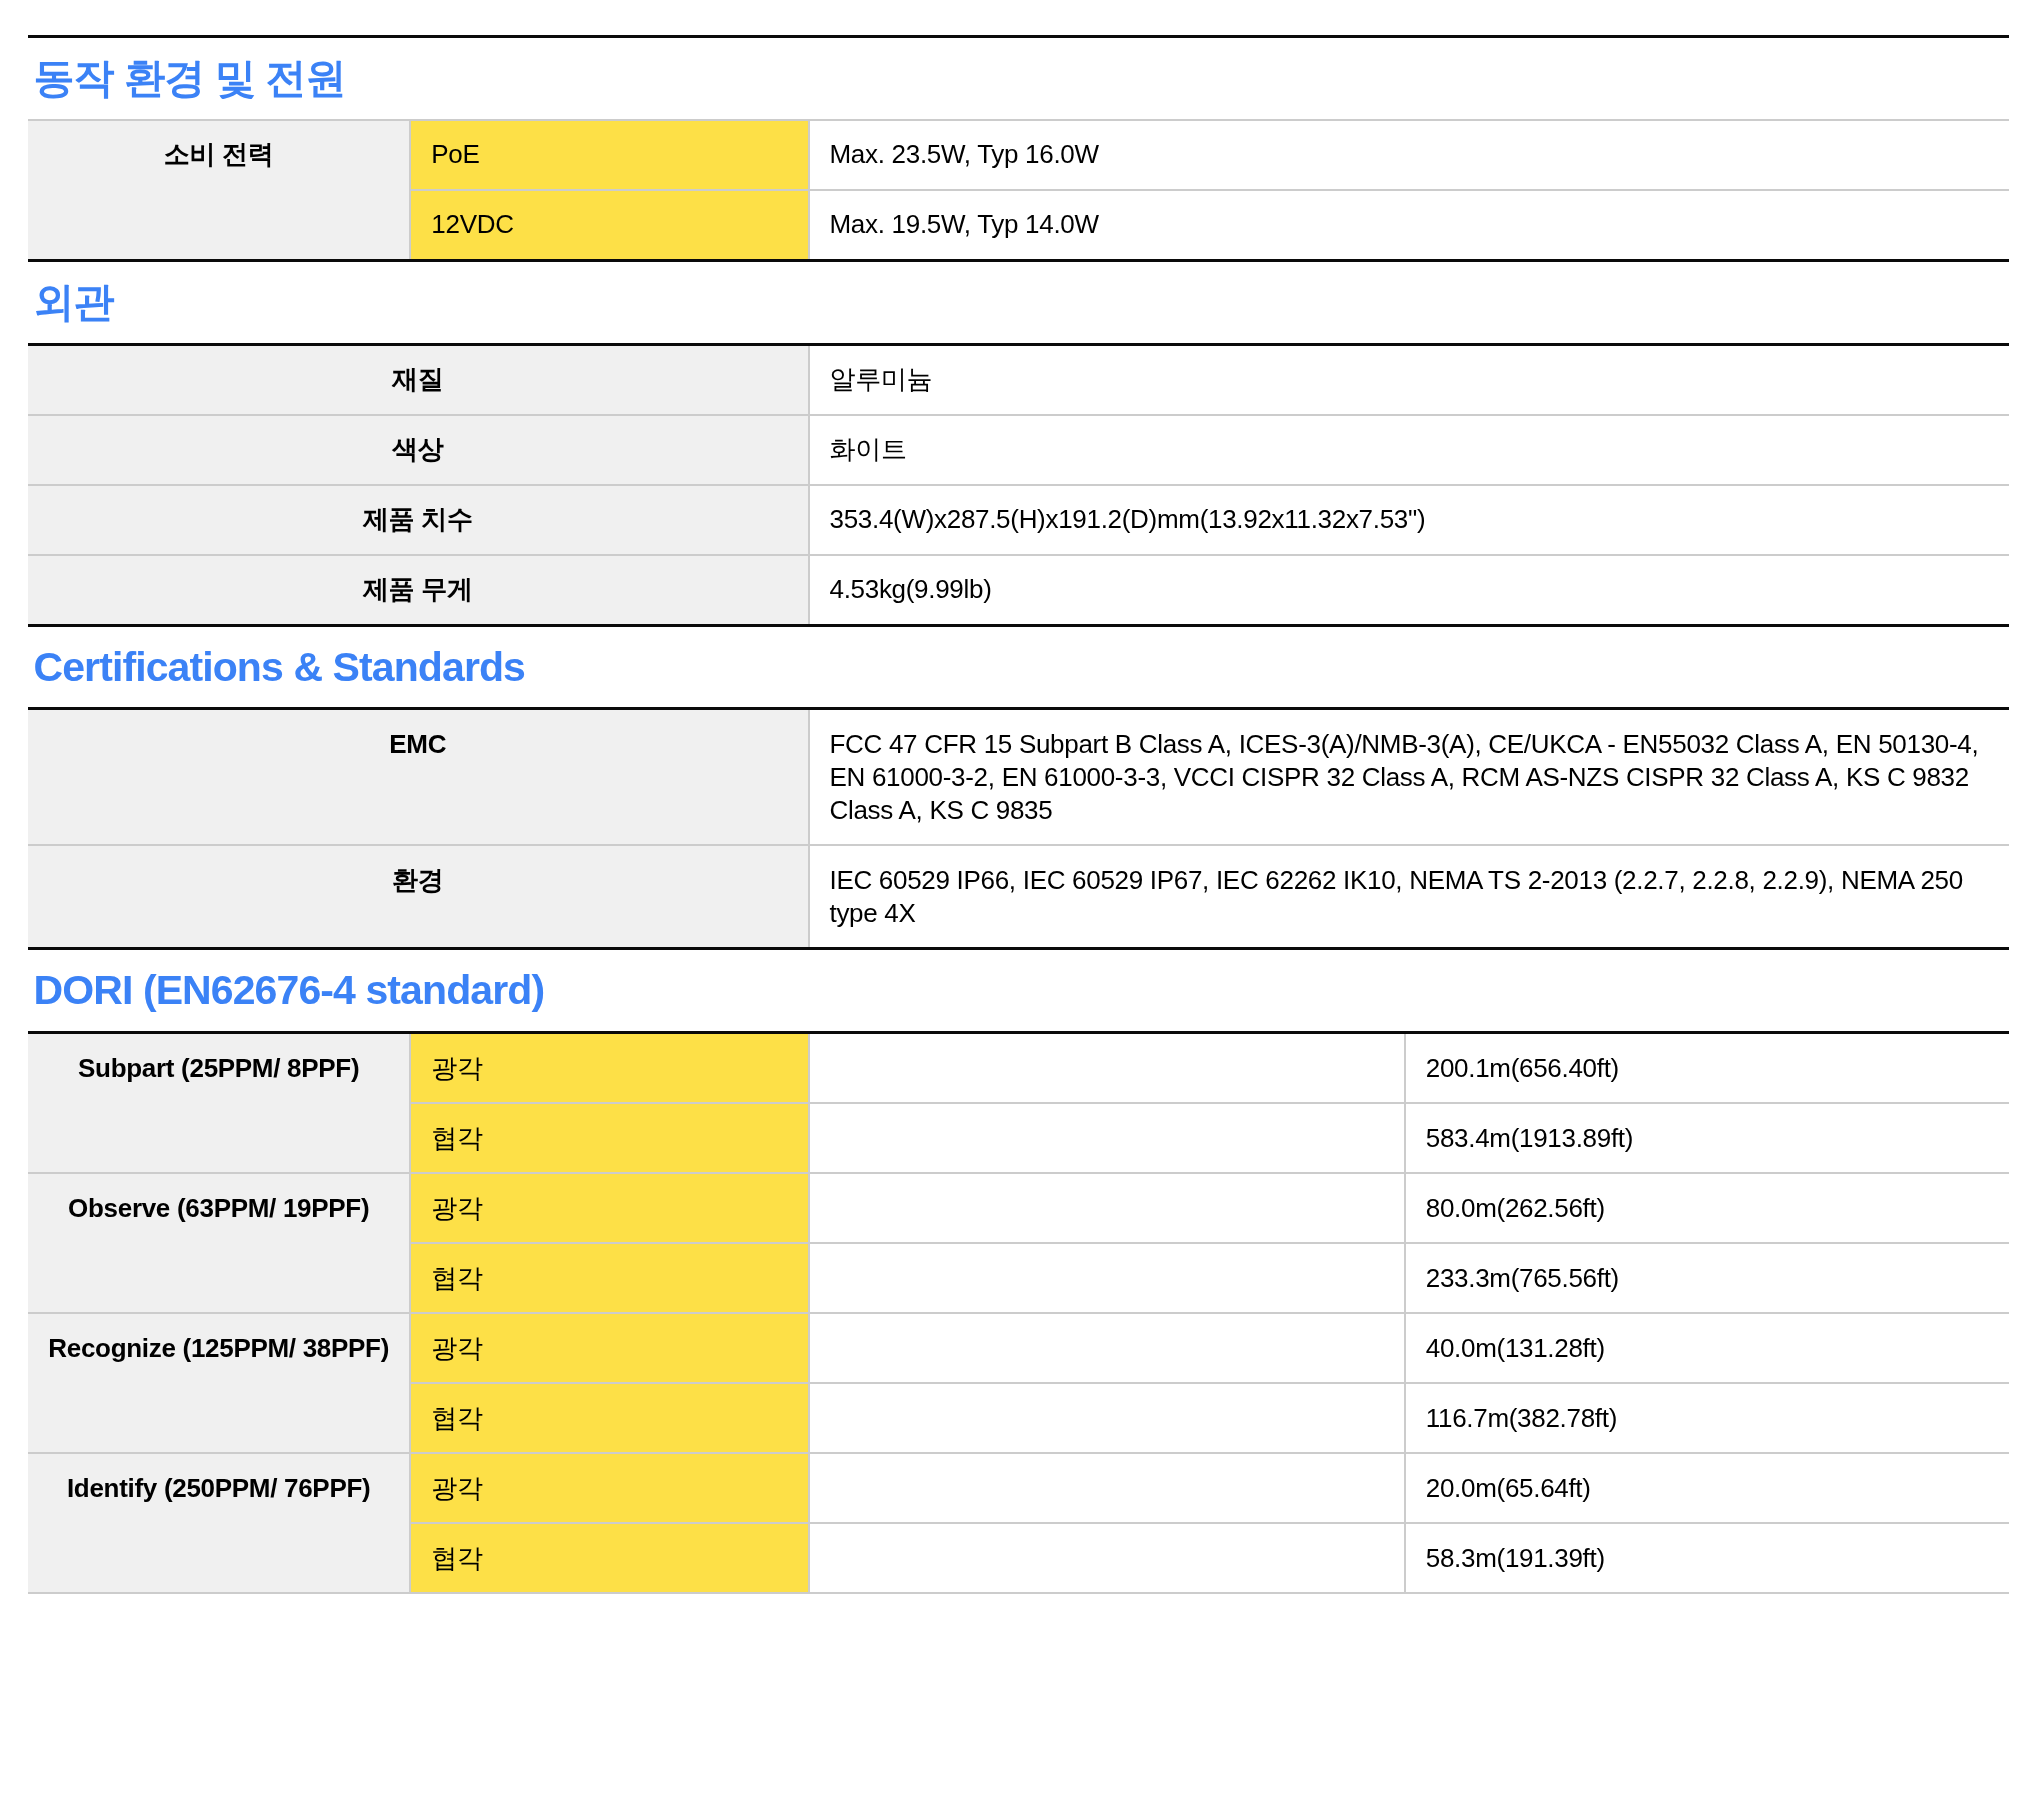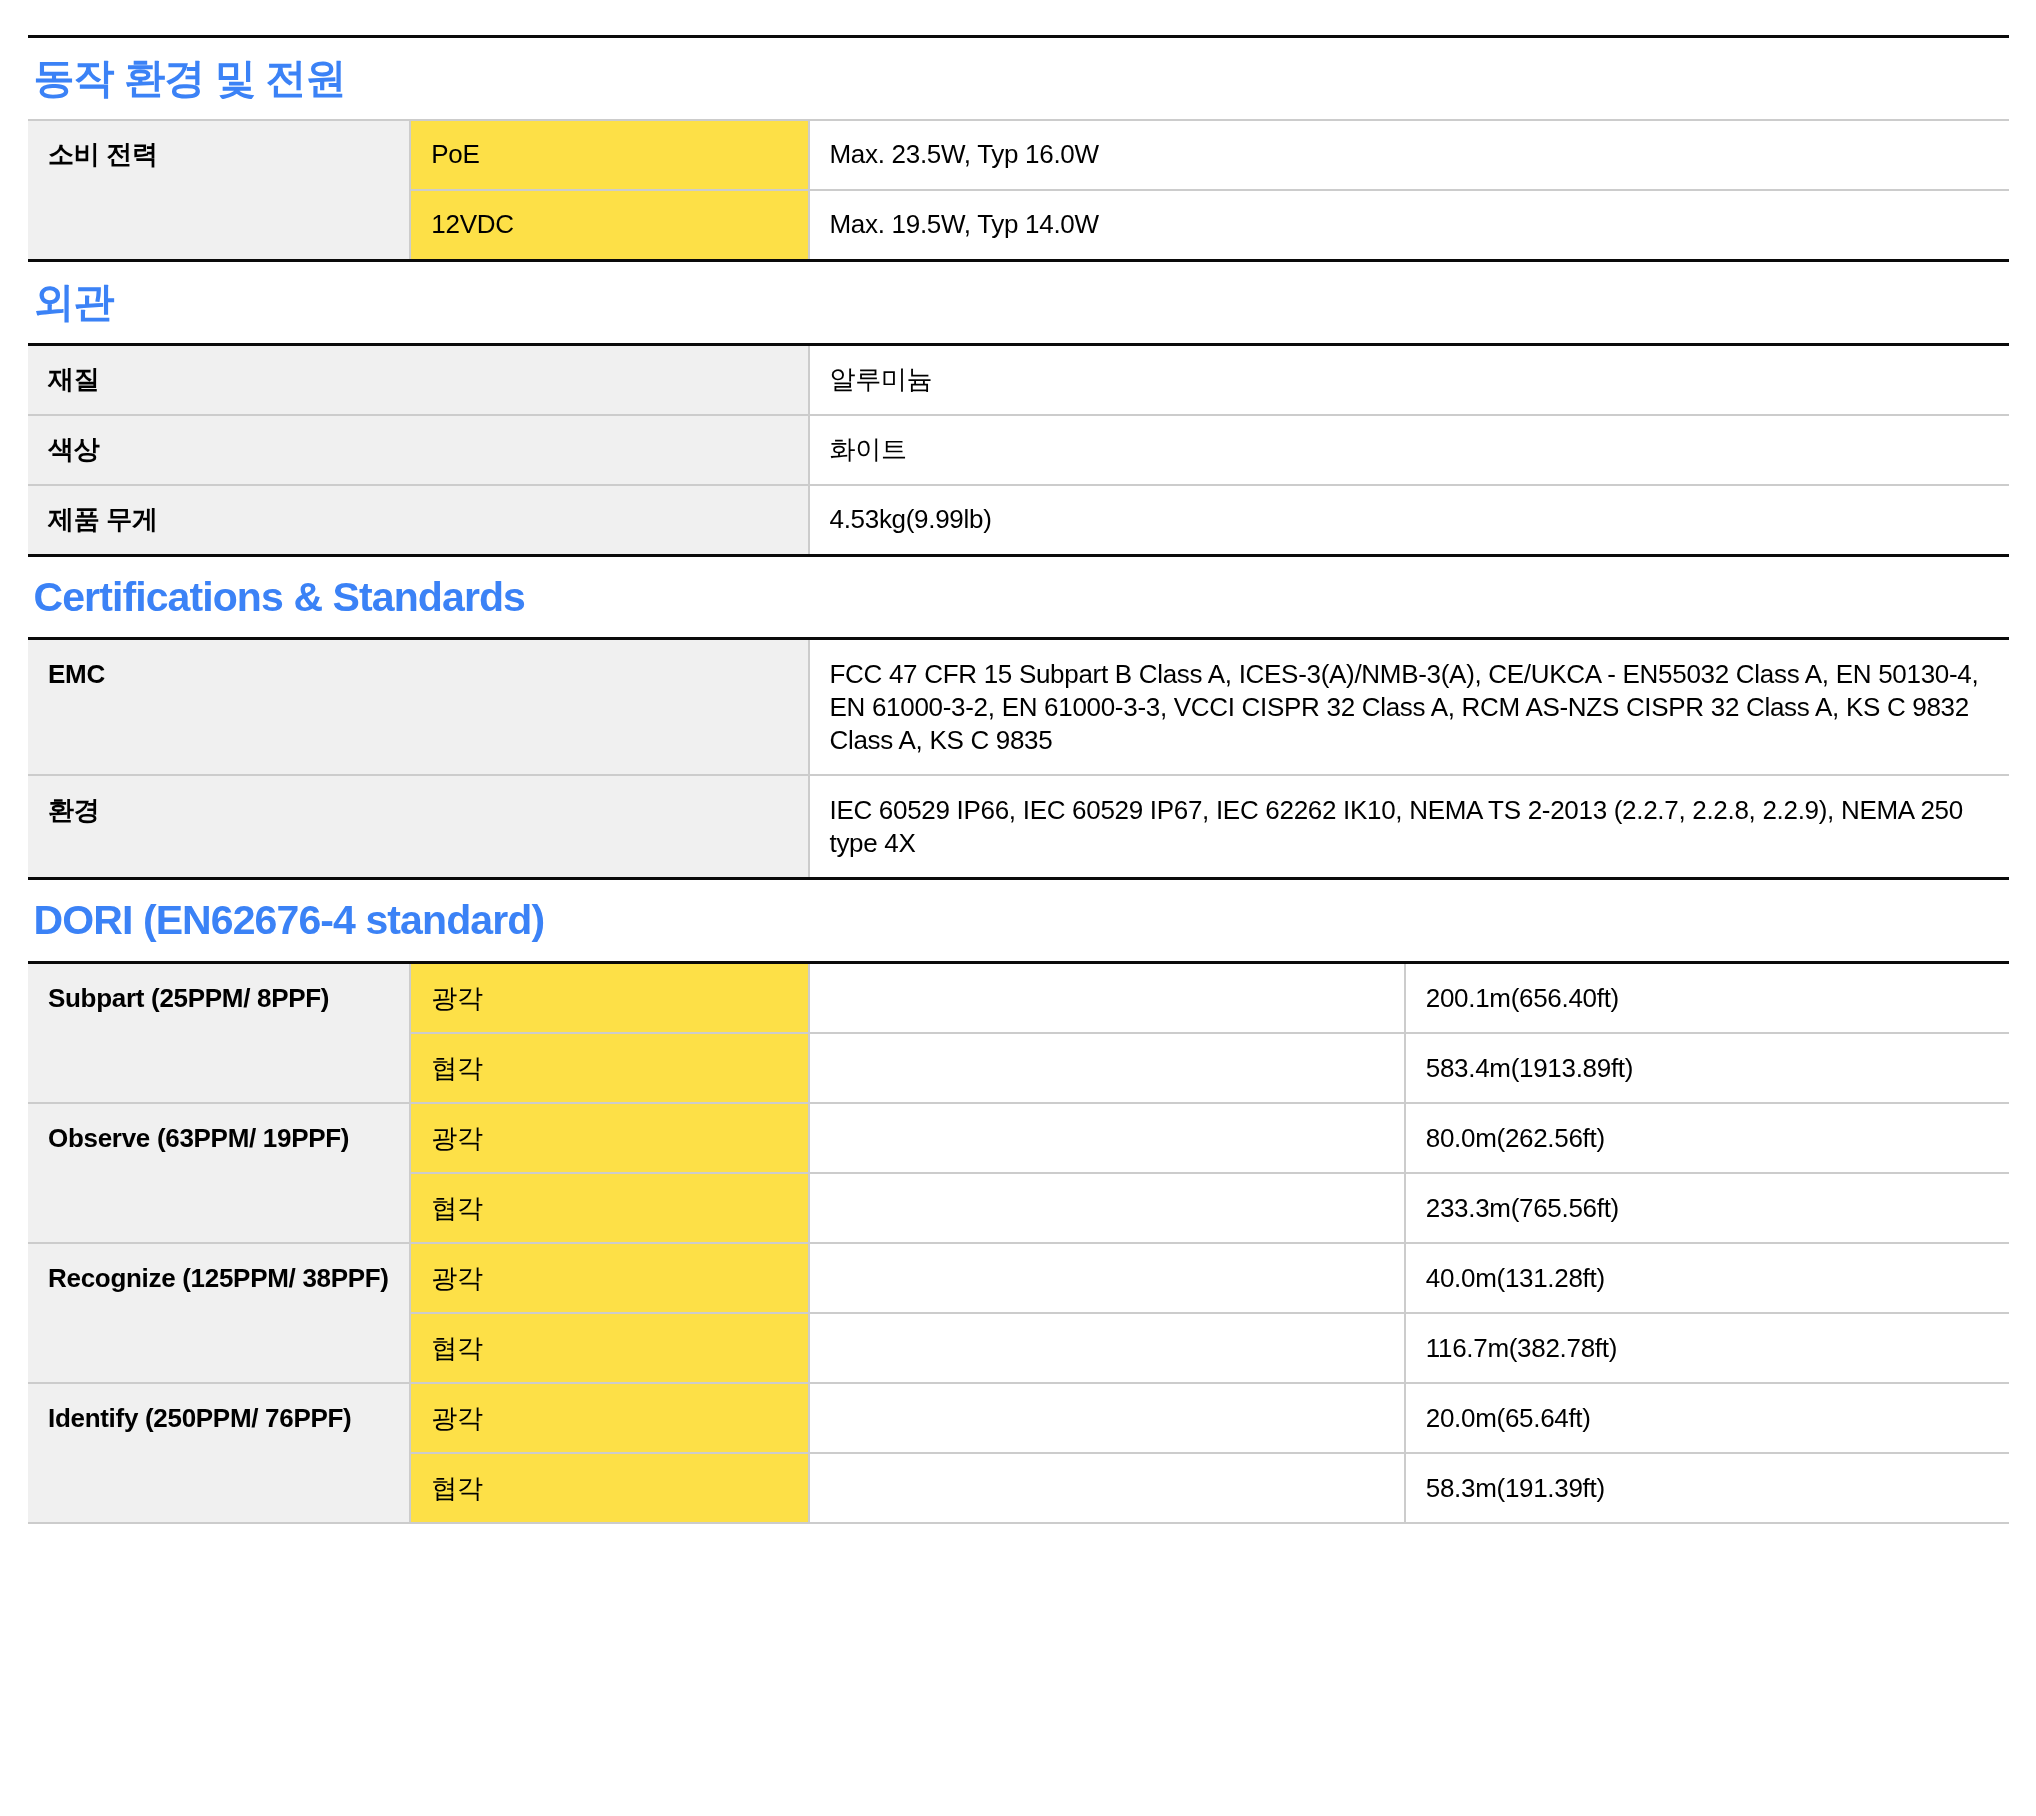--- a/index.html
+++ b/index.html
@@ -46,20 +46,21 @@
     line-height: 33px;
     vertical-align: top;
     letter-spacing: -0.3px;
     word-wrap: break-word;
   }
   .spec-table td:first-child { border-left: none; }
   .spec-table td:last-child  { border-right: none; }
   .spec-table td.lbl {
     background: #f0f0f0;
     font-weight: 700;
+    text-align: center;
   }
   .spec-table td.sub {
     background: #fde047;
     font-weight: 400;
   }
   .spec-table td.gap {
     background: #ffffff;
   }
   .spec-table td.val {
     background: #ffffff;
@@ -101,20 +102,24 @@
         <col style="width:60.6%">
       </colgroup>
     <tbody>
         <tr>
       <td class="lbl">재질</td>
       <td class="val">알루미늄</td>
     </tr>
     <tr>
       <td class="lbl">색상</td>
       <td class="val">화이트</td>
+    </tr>
+    <tr>
+      <td class="lbl">제품 치수</td>
+      <td class="val">353.4(W)x287.5(H)x191.2(D)mm(13.92x11.32x7.53")</td>
     </tr>
     <tr>
       <td class="lbl">제품 무게</td>
       <td class="val">4.53kg(9.99lb)</td>
     </tr>
   </tbody>
     </table>
 
   <h2 class="section-title">Certifications &amp; Standards</h2>
   <table class="spec-table">

